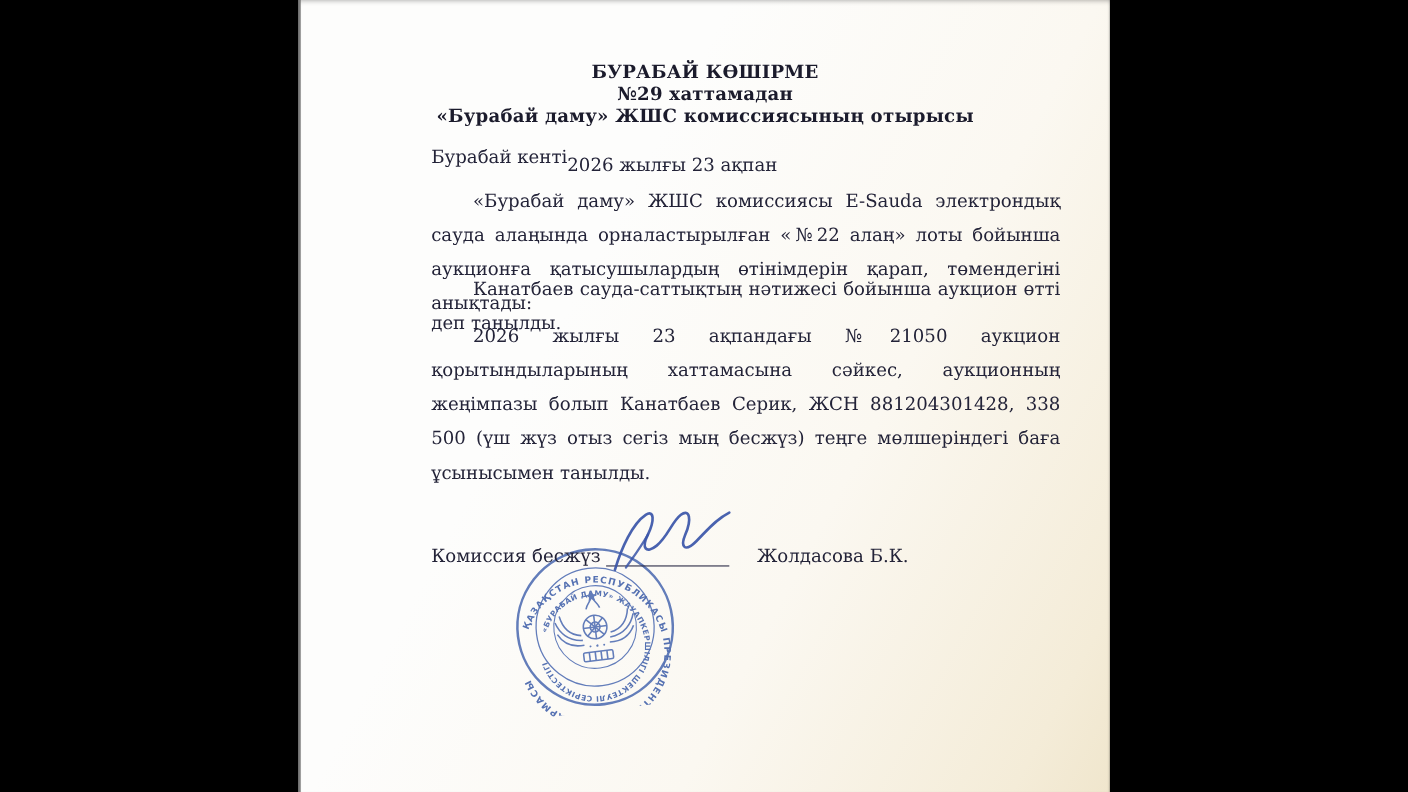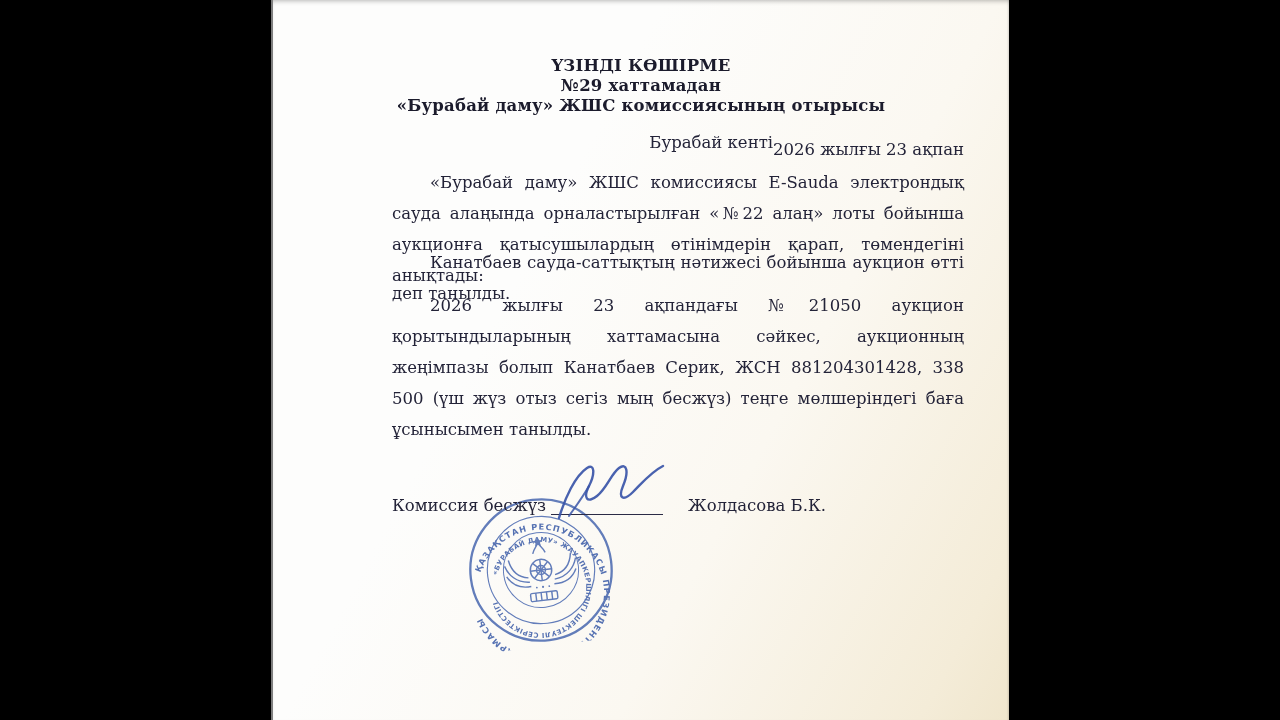--- a/index.html
+++ b/index.html
@@ -14,21 +14,21 @@
     box-shadow:inset 0 4px 5px -3px rgba(0,0,0,.28), inset -2px 0 2px -1px rgba(0,0,0,.12);
     color:#232338;
   }
   .titles{
     position:absolute;top:56px;left:0;width:100%;text-align:center;
     font-weight:bold;font-size:16.5px;line-height:20px;color:#1b1b2c;
     letter-spacing:.2px;
   }
   .placerow{
     position:absolute;top:133px;left:119px;width:572px;
-    display:flex;justify-content:flex-end;align-items:flex-start;
+    display:flex;justify-content:flex-start;align-items:flex-start;
     font-size:16.5px;
   }
   .placerow .date{margin-top:7px;}
   .para{
     position:absolute;left:119px;width:572px;margin:0;
     font-size:16.5px;line-height:31px;text-align:justify;text-indent:38px;
   }
   .p1{top:167px;} .p2{top:247px;} .p3{top:290px;} .p4{top:404px;}
   .signrow{
     position:absolute;left:119px;top:492px;display:flex;align-items:flex-end;
@@ -49,21 +49,21 @@
   .stamp text{fill:#3f5fa9;font-family:"DejaVu Sans","Liberation Sans",sans-serif;font-weight:bold;}
   .emb{stroke:#4e6cb2;fill:none;stroke-width:1.6;}
   .embfill{fill:#4e6cb2;stroke:none;}
 </style>
 </head>
 <body>
 
 <div class="photo">
 
   <div class="titles">
-    <div>ҮЗІНДІ КӨШІРМЕ</div>
+    <div>БУРАБАЙ КӨШІРМЕ</div>
     <div>№29 хаттамадан</div>
     <div>«Бурабай даму» ЖШС комиссиясының отырысы</div>
   </div>
 
   <div class="placerow">
     <span>Бурабай кенті</span>
     <span class="date">2026 жылғы 23 ақпан</span>
   </div>
 
   <p class="para p1">«Бурабай даму» ЖШС комиссиясы E-Sauda электрондық сауда алаңында орналастырылған «№22 алаң» лоты бойынша аукционға қатысушылардың өтінімдерін қарап, төмендегіні анықтады:</p>

